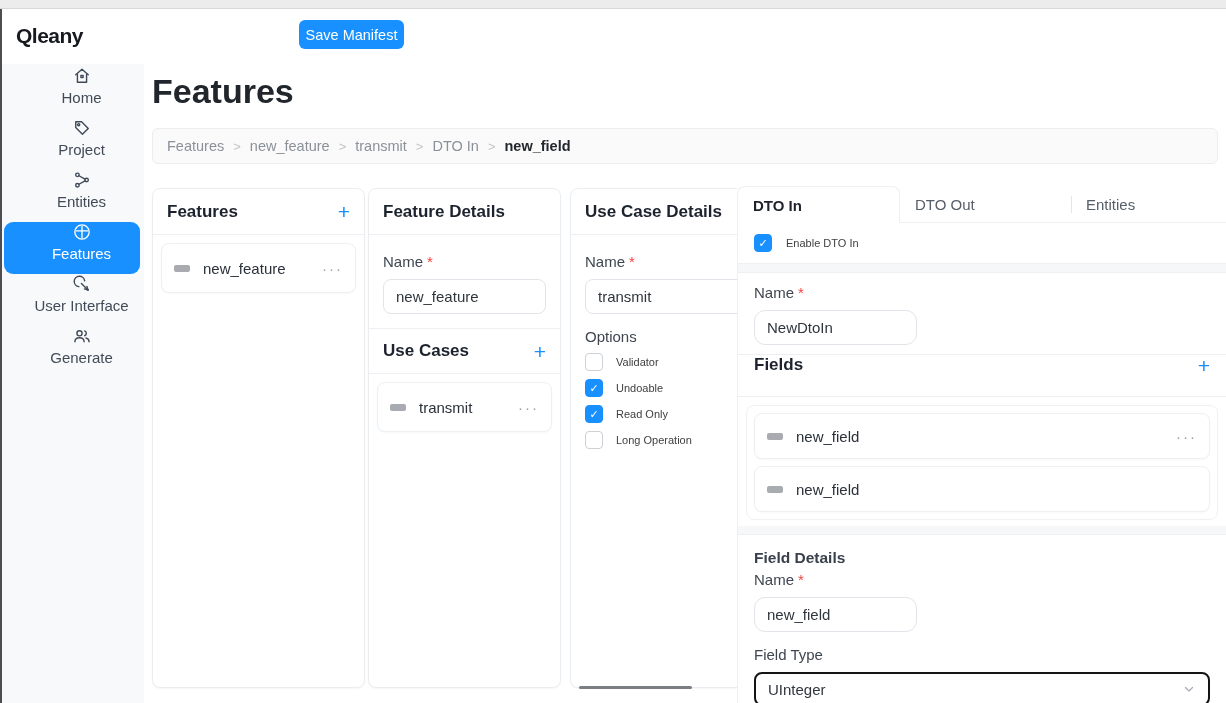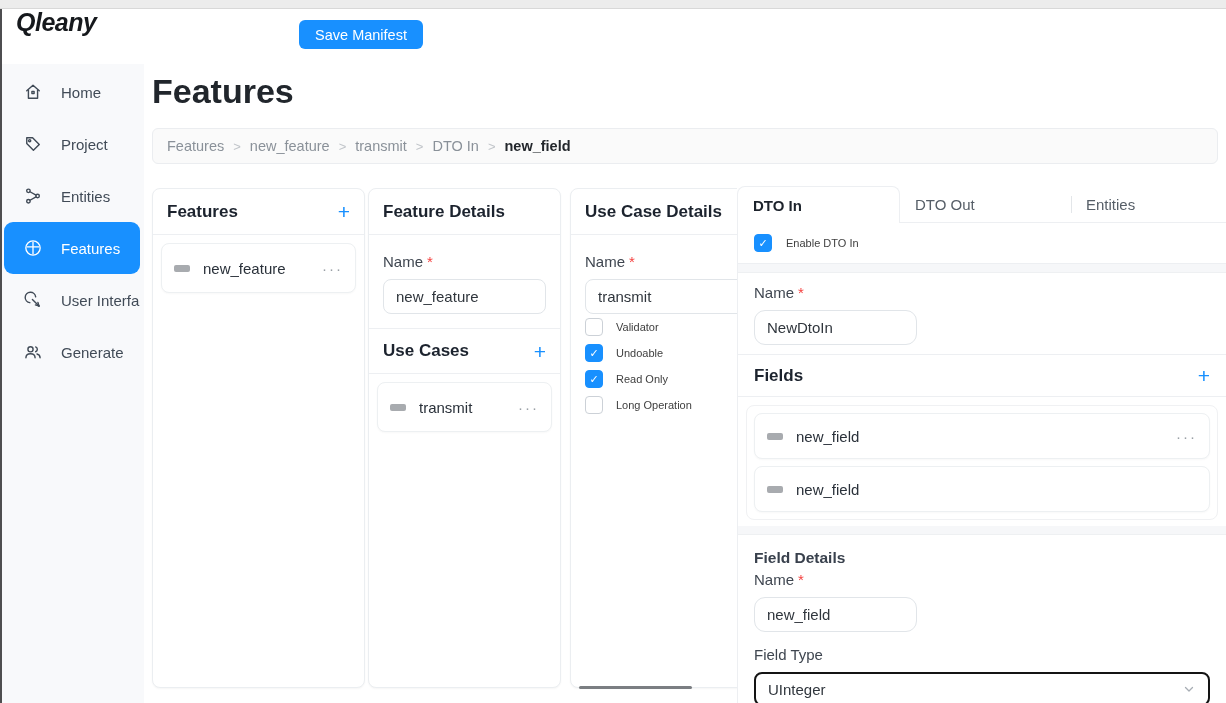--- a/index.html
+++ b/index.html
@@ -6,32 +6,32 @@
   html,body { width:1226px; height:703px; }
   body {
     font-family: "Liberation Sans", "DejaVu Sans", sans-serif;
     background:#ffffff; position:relative; overflow:hidden; color:#2a313a;
   }
   .top-strip { position:absolute; left:0; top:0; width:1226px; height:9px;
     background:#ececec; border-bottom:1px solid #d8d8d8; }
   .window-edge { position:absolute; left:0; top:9px; width:2px; height:694px; background:#4e4e50; }
 
   
-  .brand { position:absolute; left:16px; top:8px; font-size:25px; font-weight:700;
-    letter-spacing:-0.5px; color:#16191d;font-style:italic; }
-  .save-btn { position:absolute; left:299px; top:20px; width:124px; height:29px;
+  .brand { position:absolute; left:16px; top:24px; font-size:21px; font-weight:700;
+    letter-spacing:-0.5px; color:#16191d; }
+  .save-btn { position:absolute; left:299px; top:20px; width:105px; height:29px;
     background:#1890ff; color:#fff; border:none; border-radius:6px; font-size:14.5px;
     font-family:inherit; display:flex; align-items:center; justify-content:center; cursor:pointer; }
 
   
   .sidebar { position:absolute; left:2px; top:64px; width:142px; height:639px; background:#f8f9fb; }
   .nav { padding-top:2px; }
-  .nav-item { height:52px; display:flex; align-items:center; gap:18px; padding-left:19px;
+  .nav-item { height:52px; display:flex; align-items:center; gap:3px; padding-left:19px;
     color:#414b57; font-size:15px; cursor:pointer; margin:0 4px 0 2px; border-radius:9px;
-    white-space:nowrap; overflow:hidden; }
+    white-space:nowrap; overflow:hidden;flex-direction:column; }
   .nav-item .nicon { width:20px; height:20px; flex:0 0 20px; display:flex; align-items:center; }
   .nav-item.active { background:#1890ff; color:#ffffff; }
 
   
   .page-title { position:absolute; left:152px; top:72px; font-size:34px; font-weight:700; color:#21262c; }
   .breadcrumb { position:absolute; left:152px; top:128px; width:1066px; height:36px;
     background:#fafafa; border:1px solid #ebedf0; border-radius:6px;
     display:flex; align-items:center; padding:0 14px; gap:9px; font-size:14.5px; color:#8a9199; }
   .breadcrumb .crumb { cursor:pointer; }
   .breadcrumb .sep { color:#c0c4c9; font-size:13px; }
@@ -83,21 +83,21 @@
   .tab.t3 { flex:1; }
   .tab.active { font-weight:700; color:#1d232c; border:1px solid #edeff2; border-bottom:none;
     border-radius:8px 8px 0 0; background:#fff; }
   .tab.t3::before { content:""; position:absolute; left:0; top:10px; width:1px; height:17px; background:#e3e6e9; }
   .p4-body { border-left:1px solid #edeff2; height:480px; background:#fff; }
   .enable-row { height:41px; display:flex; align-items:center; gap:14px; padding:0 16px;
     border-bottom:1px solid #edeff2; }
   .section-gap { height:9px; background:#f6f7f9; border-bottom:1px solid #eef0f2; }
   .p4-name { padding:11px 16px 9px; border-bottom:1px solid #edeff2; }
   .p4-name .text-input, .fd .text-input { width:163px;border-radius:11px; }
-  .fields-head { height:42px; display:flex; align-items:center; justify-content:space-between;
+  .fields-head { height:42px; display:flex; align-items:flex-start; justify-content:space-between;
     padding:0 16px; border-bottom:1px solid #edeff2; }
   .fields-listwrap { padding:8px 8px 6px; }
   .fields-list { border:1px solid #f0f1f3; border-radius:8px; padding:7px; display:flex; flex-direction:column; gap:7px; }
   .fields-list .card { margin:0; height:46px; }
   .fd { padding:14px 16px; }
   .fd-title { font-size:15.5px; font-weight:700; color:#39414d; margin-bottom:4px; }
   .fd .field-label { margin-top:2px; }
   .fd .mt { margin-top:14px; }
   .select { width:100%; height:34px; border:2px solid #141414; border-radius:8px;
     display:flex; align-items:center; justify-content:space-between; padding:0 12px;
@@ -226,20 +226,21 @@
   </div>
 </div>
 
 <div class="panel p3">
   <div class="panel-head">
     <span class="panel-title">Use Case Details</span>
   </div>
   <div class="form-section">
     <div class="field-label"><span>Name</span><span class="req">*</span></div>
     <input class="text-input" value="transmit" style="">
+    <div class="options-label">Options</div>
     <div class="check-row">
       <span class="checkbox"></span>
       <span class="check-label">Validator</span>
     </div>
     <div class="check-row">
       <span class="checkbox checked">✓</span>
       <span class="check-label">Undoable</span>
     </div>
     <div class="check-row">
       <span class="checkbox checked">✓</span>

